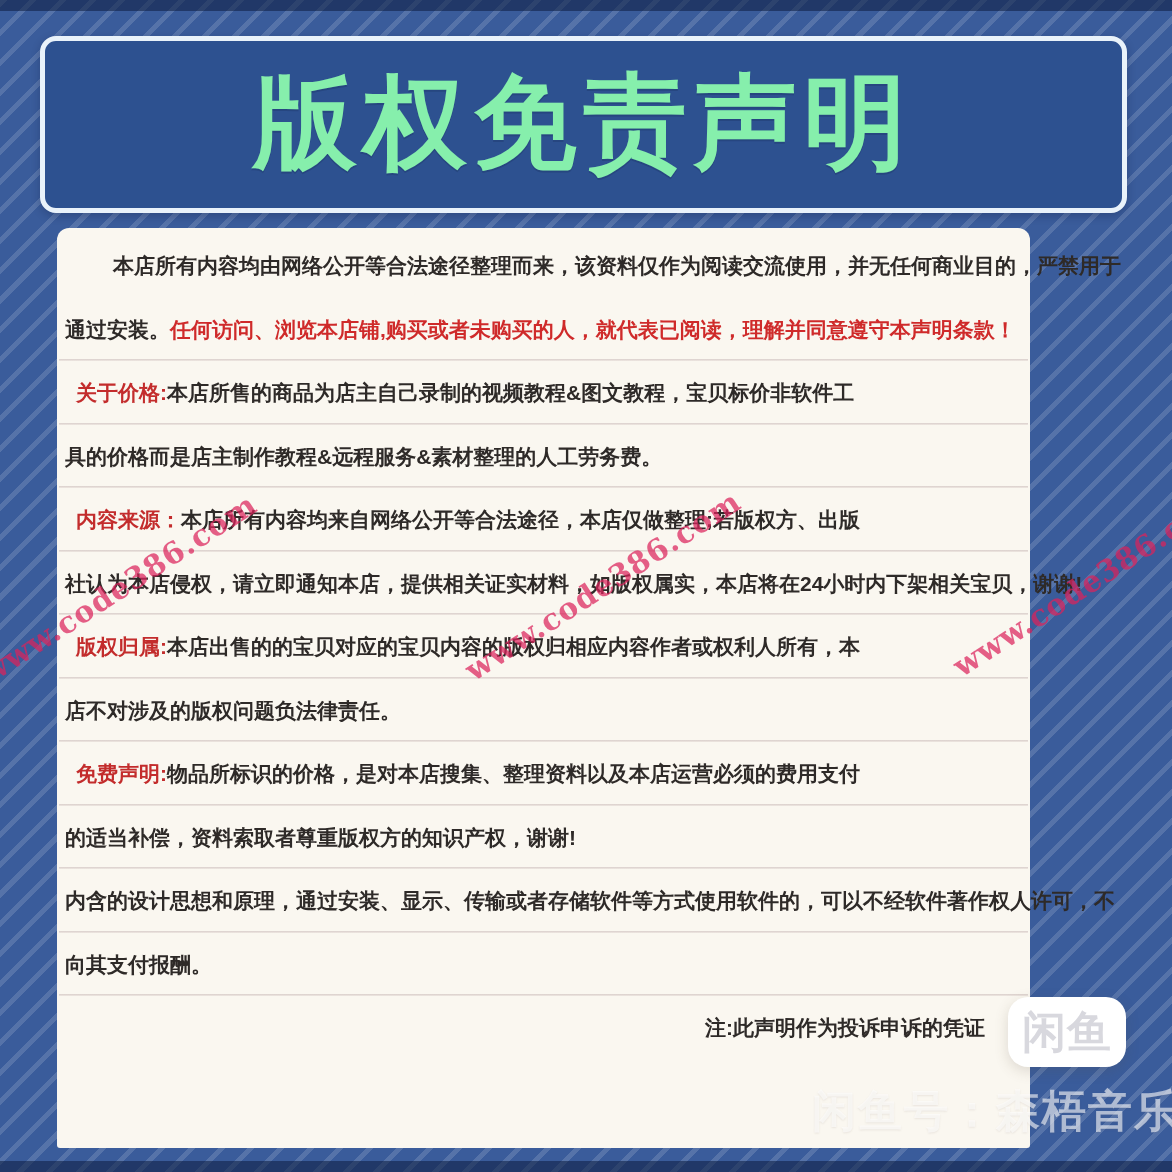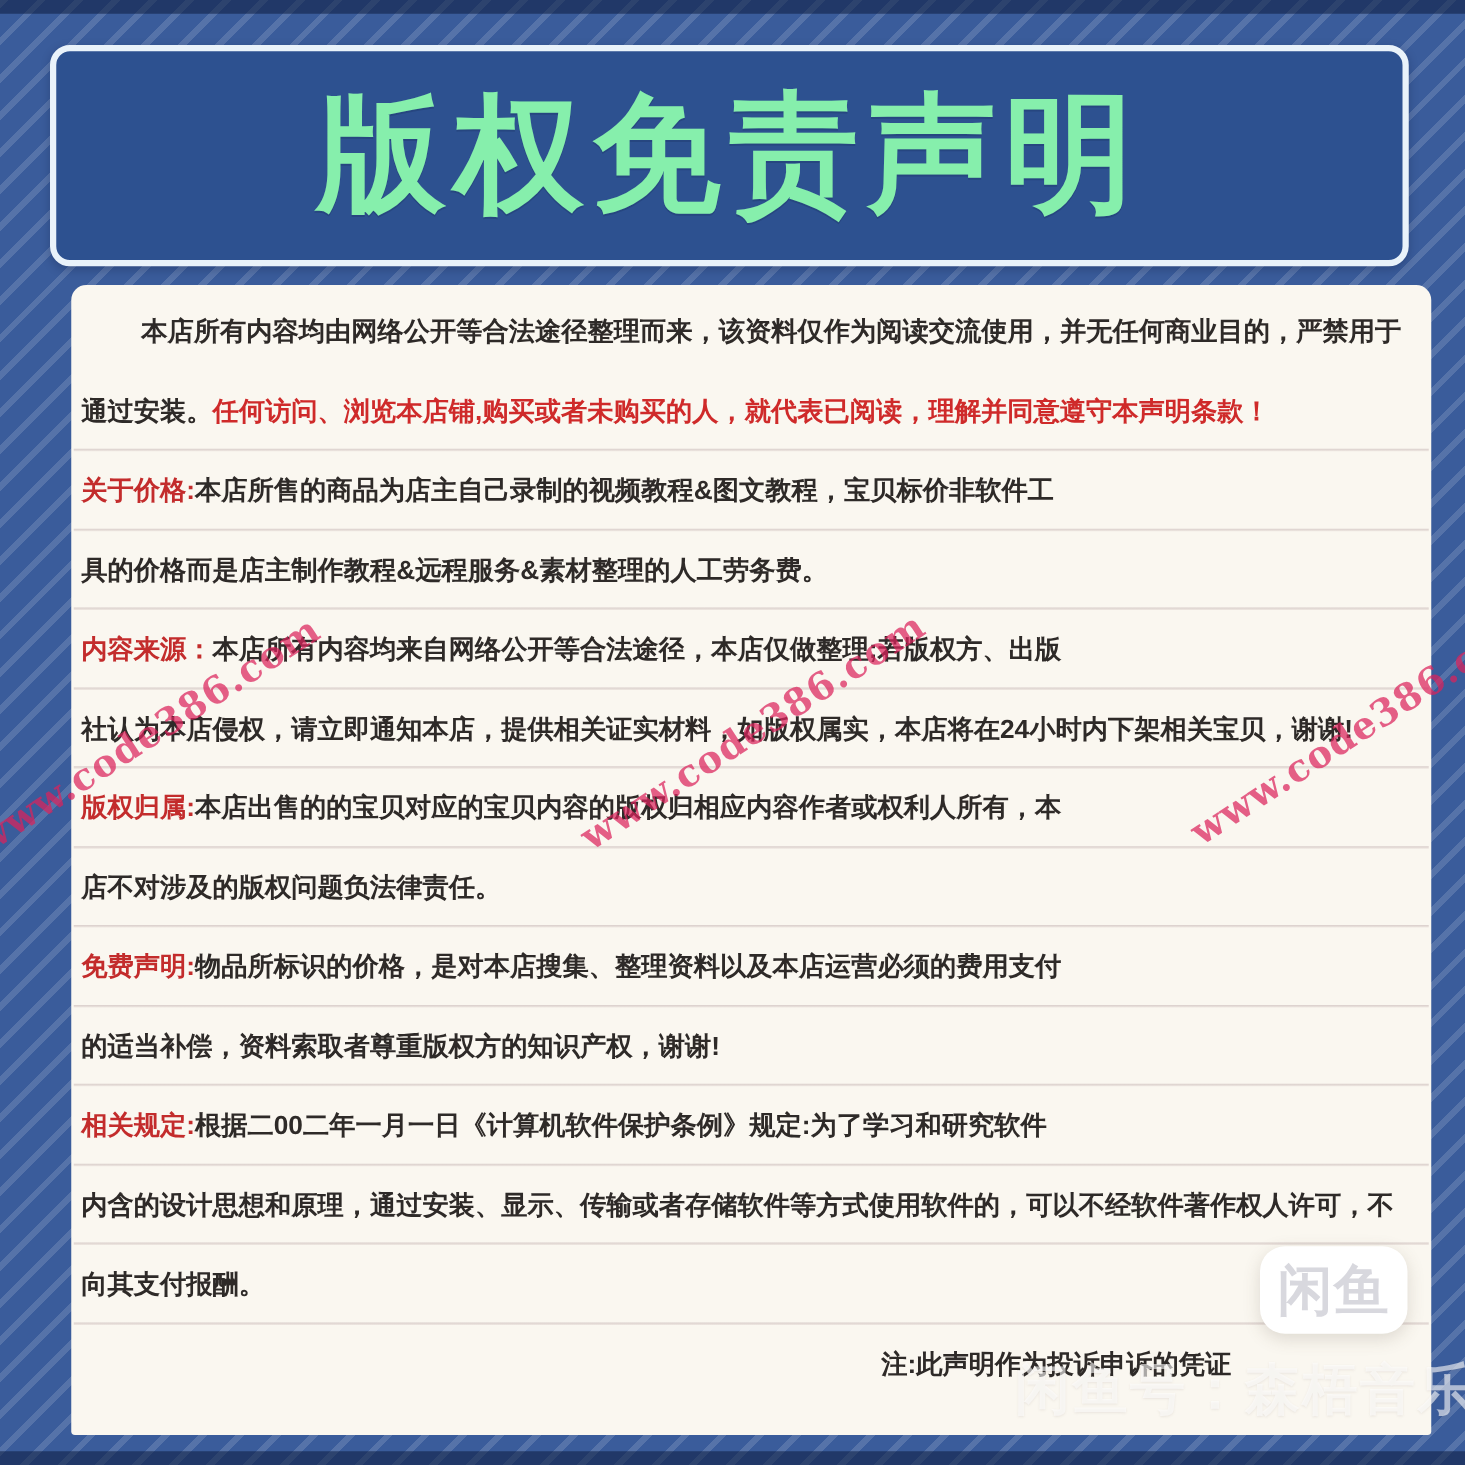--- a/index.html
+++ b/index.html
@@ -20,33 +20,33 @@
     display:flex;align-items:center;justify-content:center;
     box-shadow:0 3px 8px rgba(10,20,50,0.25);
   }
   #banner-title{
     color:#86efac;font-size:103px;font-weight:900;letter-spacing:7px;
     text-shadow:0 2px 0 rgba(20,40,80,0.25);white-space:nowrap;
   }
 
   
   #card{
-    position:absolute;left:57px;top:228px;width:1088px;height:920px;box-sizing:border-box;
+    position:absolute;left:57px;top:228px;width:973px;height:920px;box-sizing:border-box;
     background:#faf7f0;border-radius:12px 12px 3px 3px;z-index:1;
     padding:6px 0 0 0;
   }
   .row{
     position:relative;height:63.5px;display:flex;align-items:center;
     padding:0 4px 0 8px;white-space:nowrap;
     font-size:21px;font-weight:700;color:#2e2a28;line-height:1;
   }
   .row.indent{padding-left:56px;}
   .row.note-row{padding-left:648px;}
   .seg{display:inline;}
-  .seg-label{color:#c32c2c;}
+  .seg-label{color:#c32c2c;margin-left:11px;}
   .seg-red{color:#cf2a2a;}
   .divider{
     position:absolute;left:2px;right:2px;bottom:0;height:2px;
     background:linear-gradient(to bottom,#d9cecb,#efe8e2);
   }
 
   
   .wm{
     position:absolute;z-index:3;white-space:nowrap;
     font-family:"DejaVu Serif","Liberation Serif",serif;
@@ -123,25 +123,20 @@
         <div class="row">
           <span class="seg seg-label">免费声明:</span>
           <span class="seg seg-normal">物品所标识的价格，是对本店搜集、整理资料以及本店运营必须的费用支付</span>
           <div class="divider"></div>
         </div>
         <div class="row">
           <span class="seg seg-normal">的适当补偿，资料索取者尊重版权方的知识产权，谢谢!</span>
           <div class="divider"></div>
         </div>
         <div class="row">
-          <span class="seg seg-label">相关规定:</span>
-          <span class="seg seg-normal">根据二00二年一月一日《计算机软件保护条例》规定:为了学习和研究软件</span>
-          <div class="divider"></div>
-        </div>
-        <div class="row">
           <span class="seg seg-normal">内含的设计思想和原理，通过安装、显示、传输或者存储软件等方式使用软件的，可以不经软件著作权人许可，不</span>
           <div class="divider"></div>
         </div>
         <div class="row">
           <span class="seg seg-normal">向其支付报酬。</span>
           <div class="divider"></div>
         </div>
         <div class="row note-row">
           <span class="seg seg-normal">注:此声明作为投诉申诉的凭证</span>
         </div>

